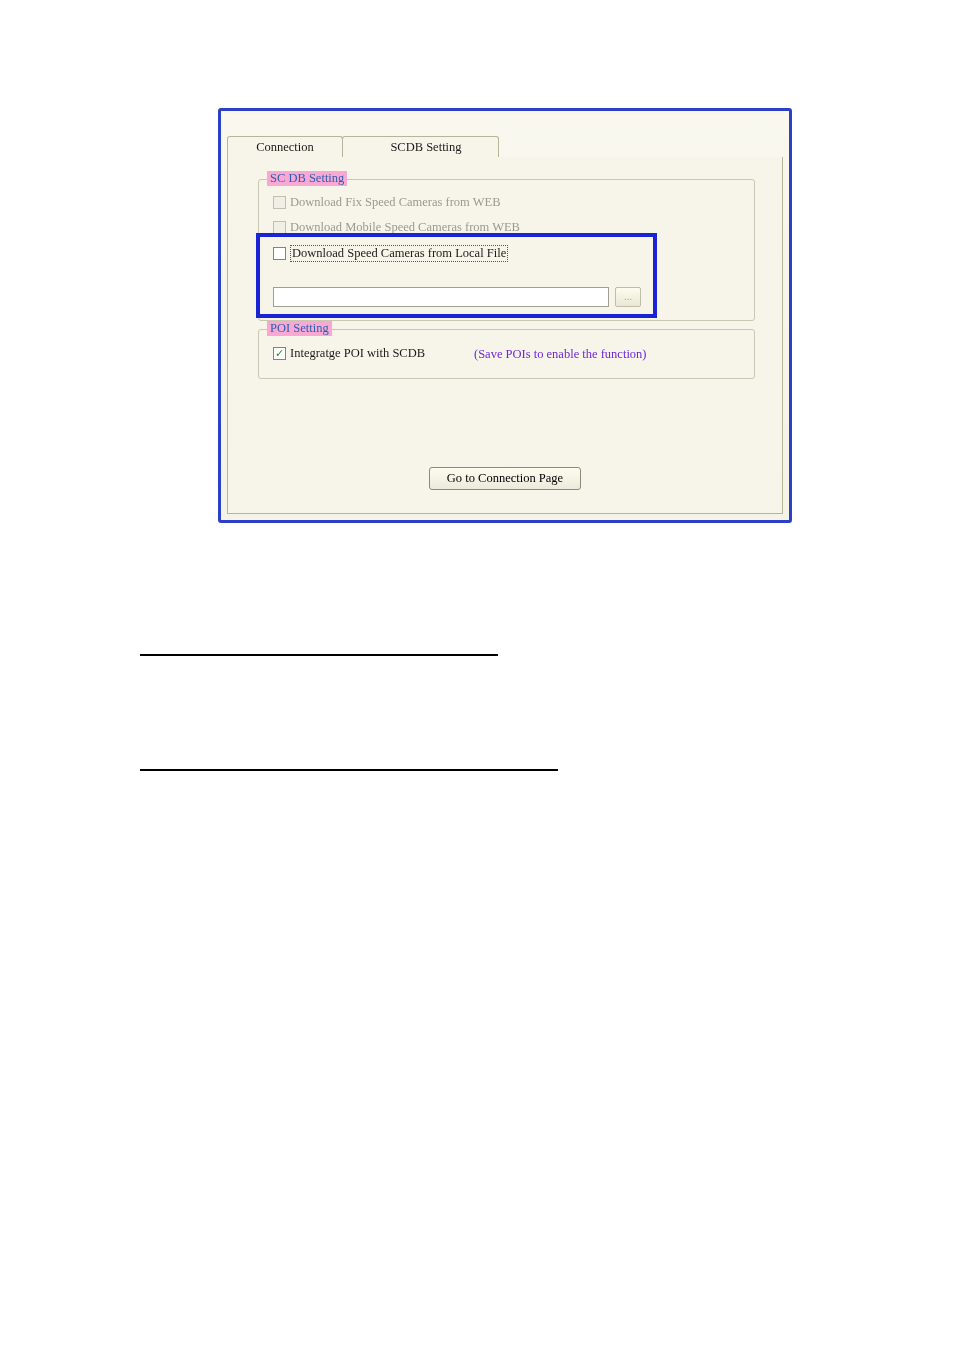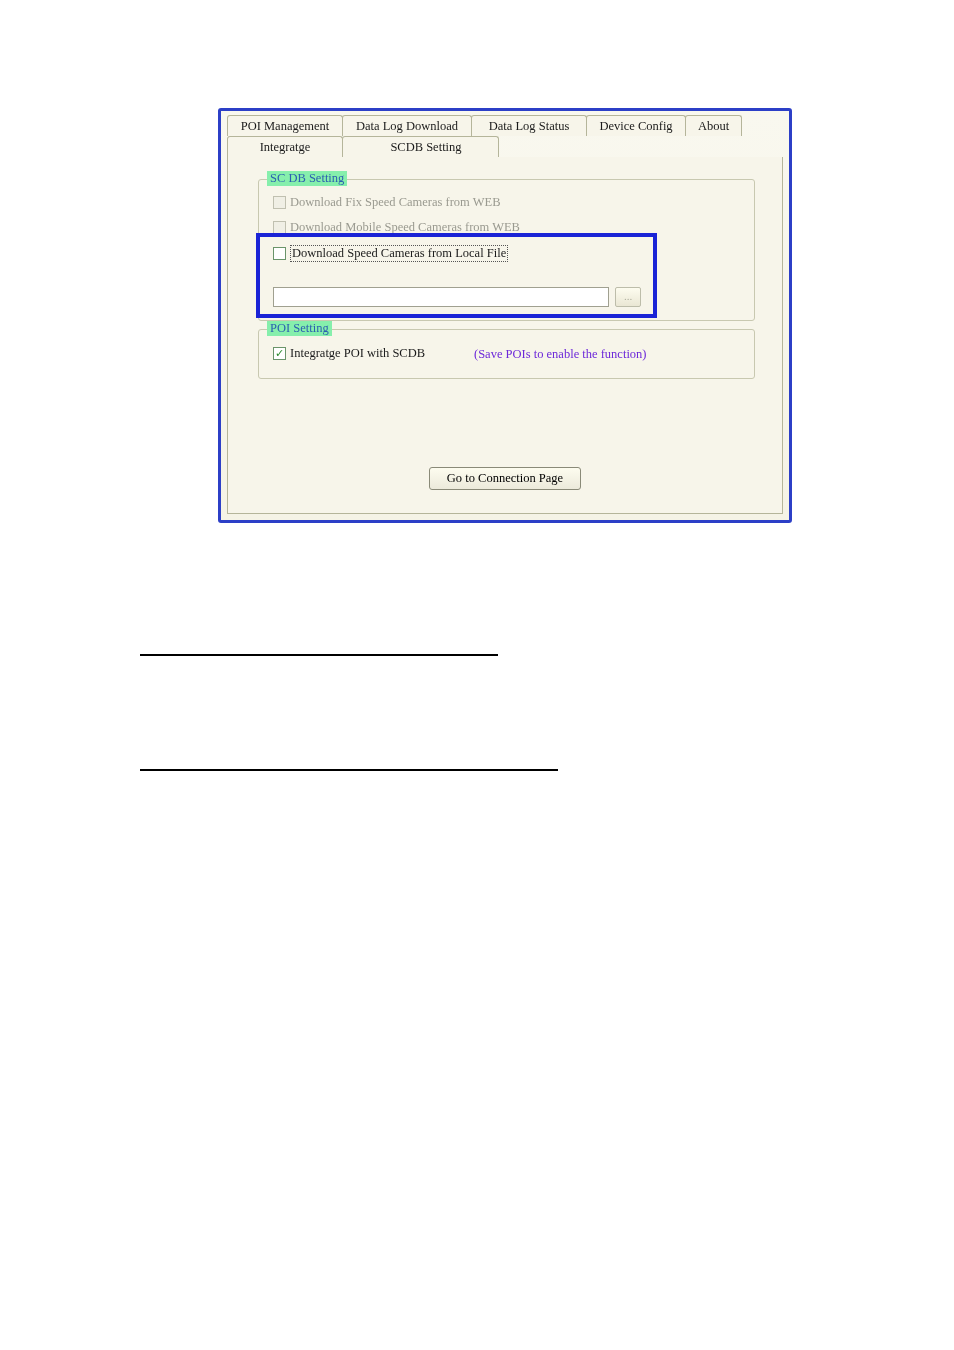--- a/index.html
+++ b/index.html
@@ -79,21 +79,21 @@
   .fs-poi {
     left: 30px;
     top: 172px;
     width: 495px;
     height: 48px;
   }
   .fs-legend {
     position: absolute;
     top: -9px;
     left: 8px;
-    background: #86efac;
+    background: #f9a8d4;
     font-size: 12.5px;
     color: #2b5fb0;
     padding: 0 3px;
   }
   .chk-row {
     position: absolute;
     left: 14px;
     display: flex;
     align-items: center;
     font-size: 12.5px;
@@ -190,29 +190,22 @@
   .t-conn { width: 116px; }
   .t-scimp { width: 288px; }
   .t-scset { width: 157px; padding-left: 11px; }
 </style>
 </head>
 <body>
 
 <div class="window">
 
   <div class="tabs">
-    <div class="tab-row1">
-      <div class="tab t-poi">POI Management</div>
-      <div class="tab t-dld">Data Log Download</div>
-      <div class="tab t-dls">Data Log Status</div>
-      <div class="tab t-dc">Device Config</div>
-      <div class="tab t-ab">About</div>
-    </div>
     <div class="tab-row2">
-      <div class="tab t-conn">Integratge</div>
+      <div class="tab t-conn">Connection</div>
       <div class="tab t-scset">SCDB  Setting</div>
     </div>
   </div>
 
   <div class="tab-body">
 
     <div class="fieldset fs-scdb">
       <div class="fs-legend">SC DB  Setting</div>
 
       <div class="chk-row disabled" style="top:15px;">

